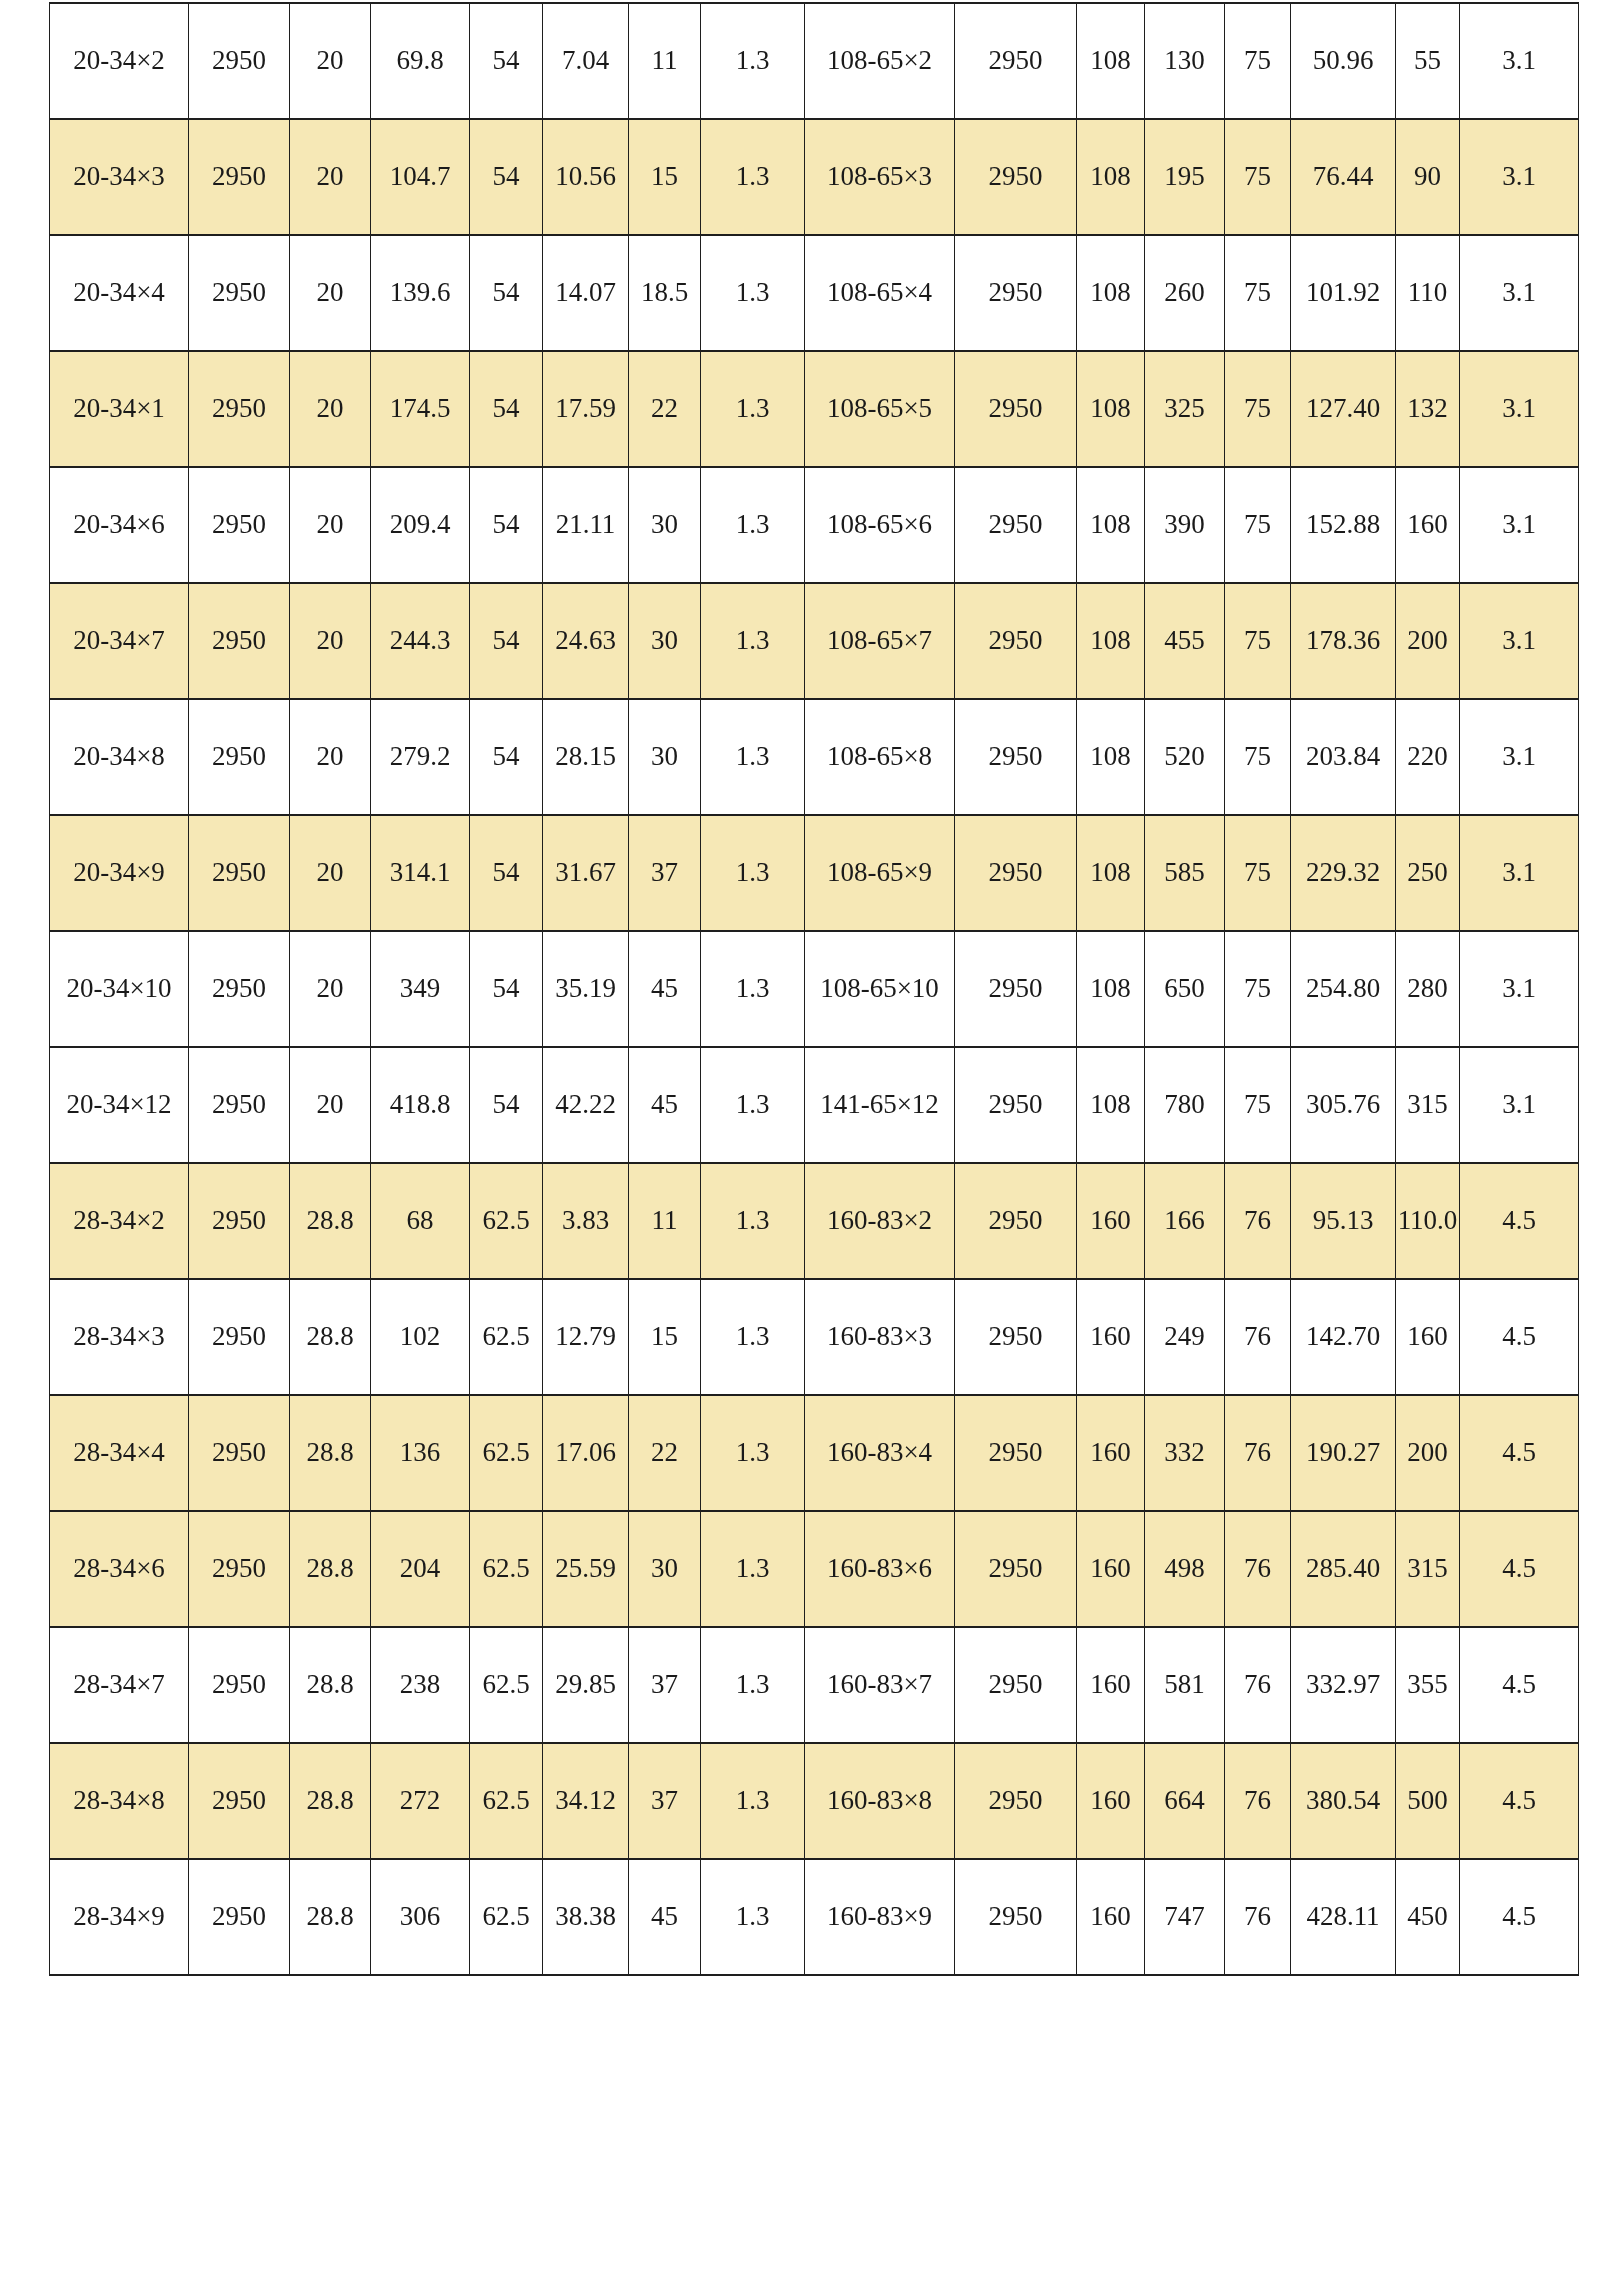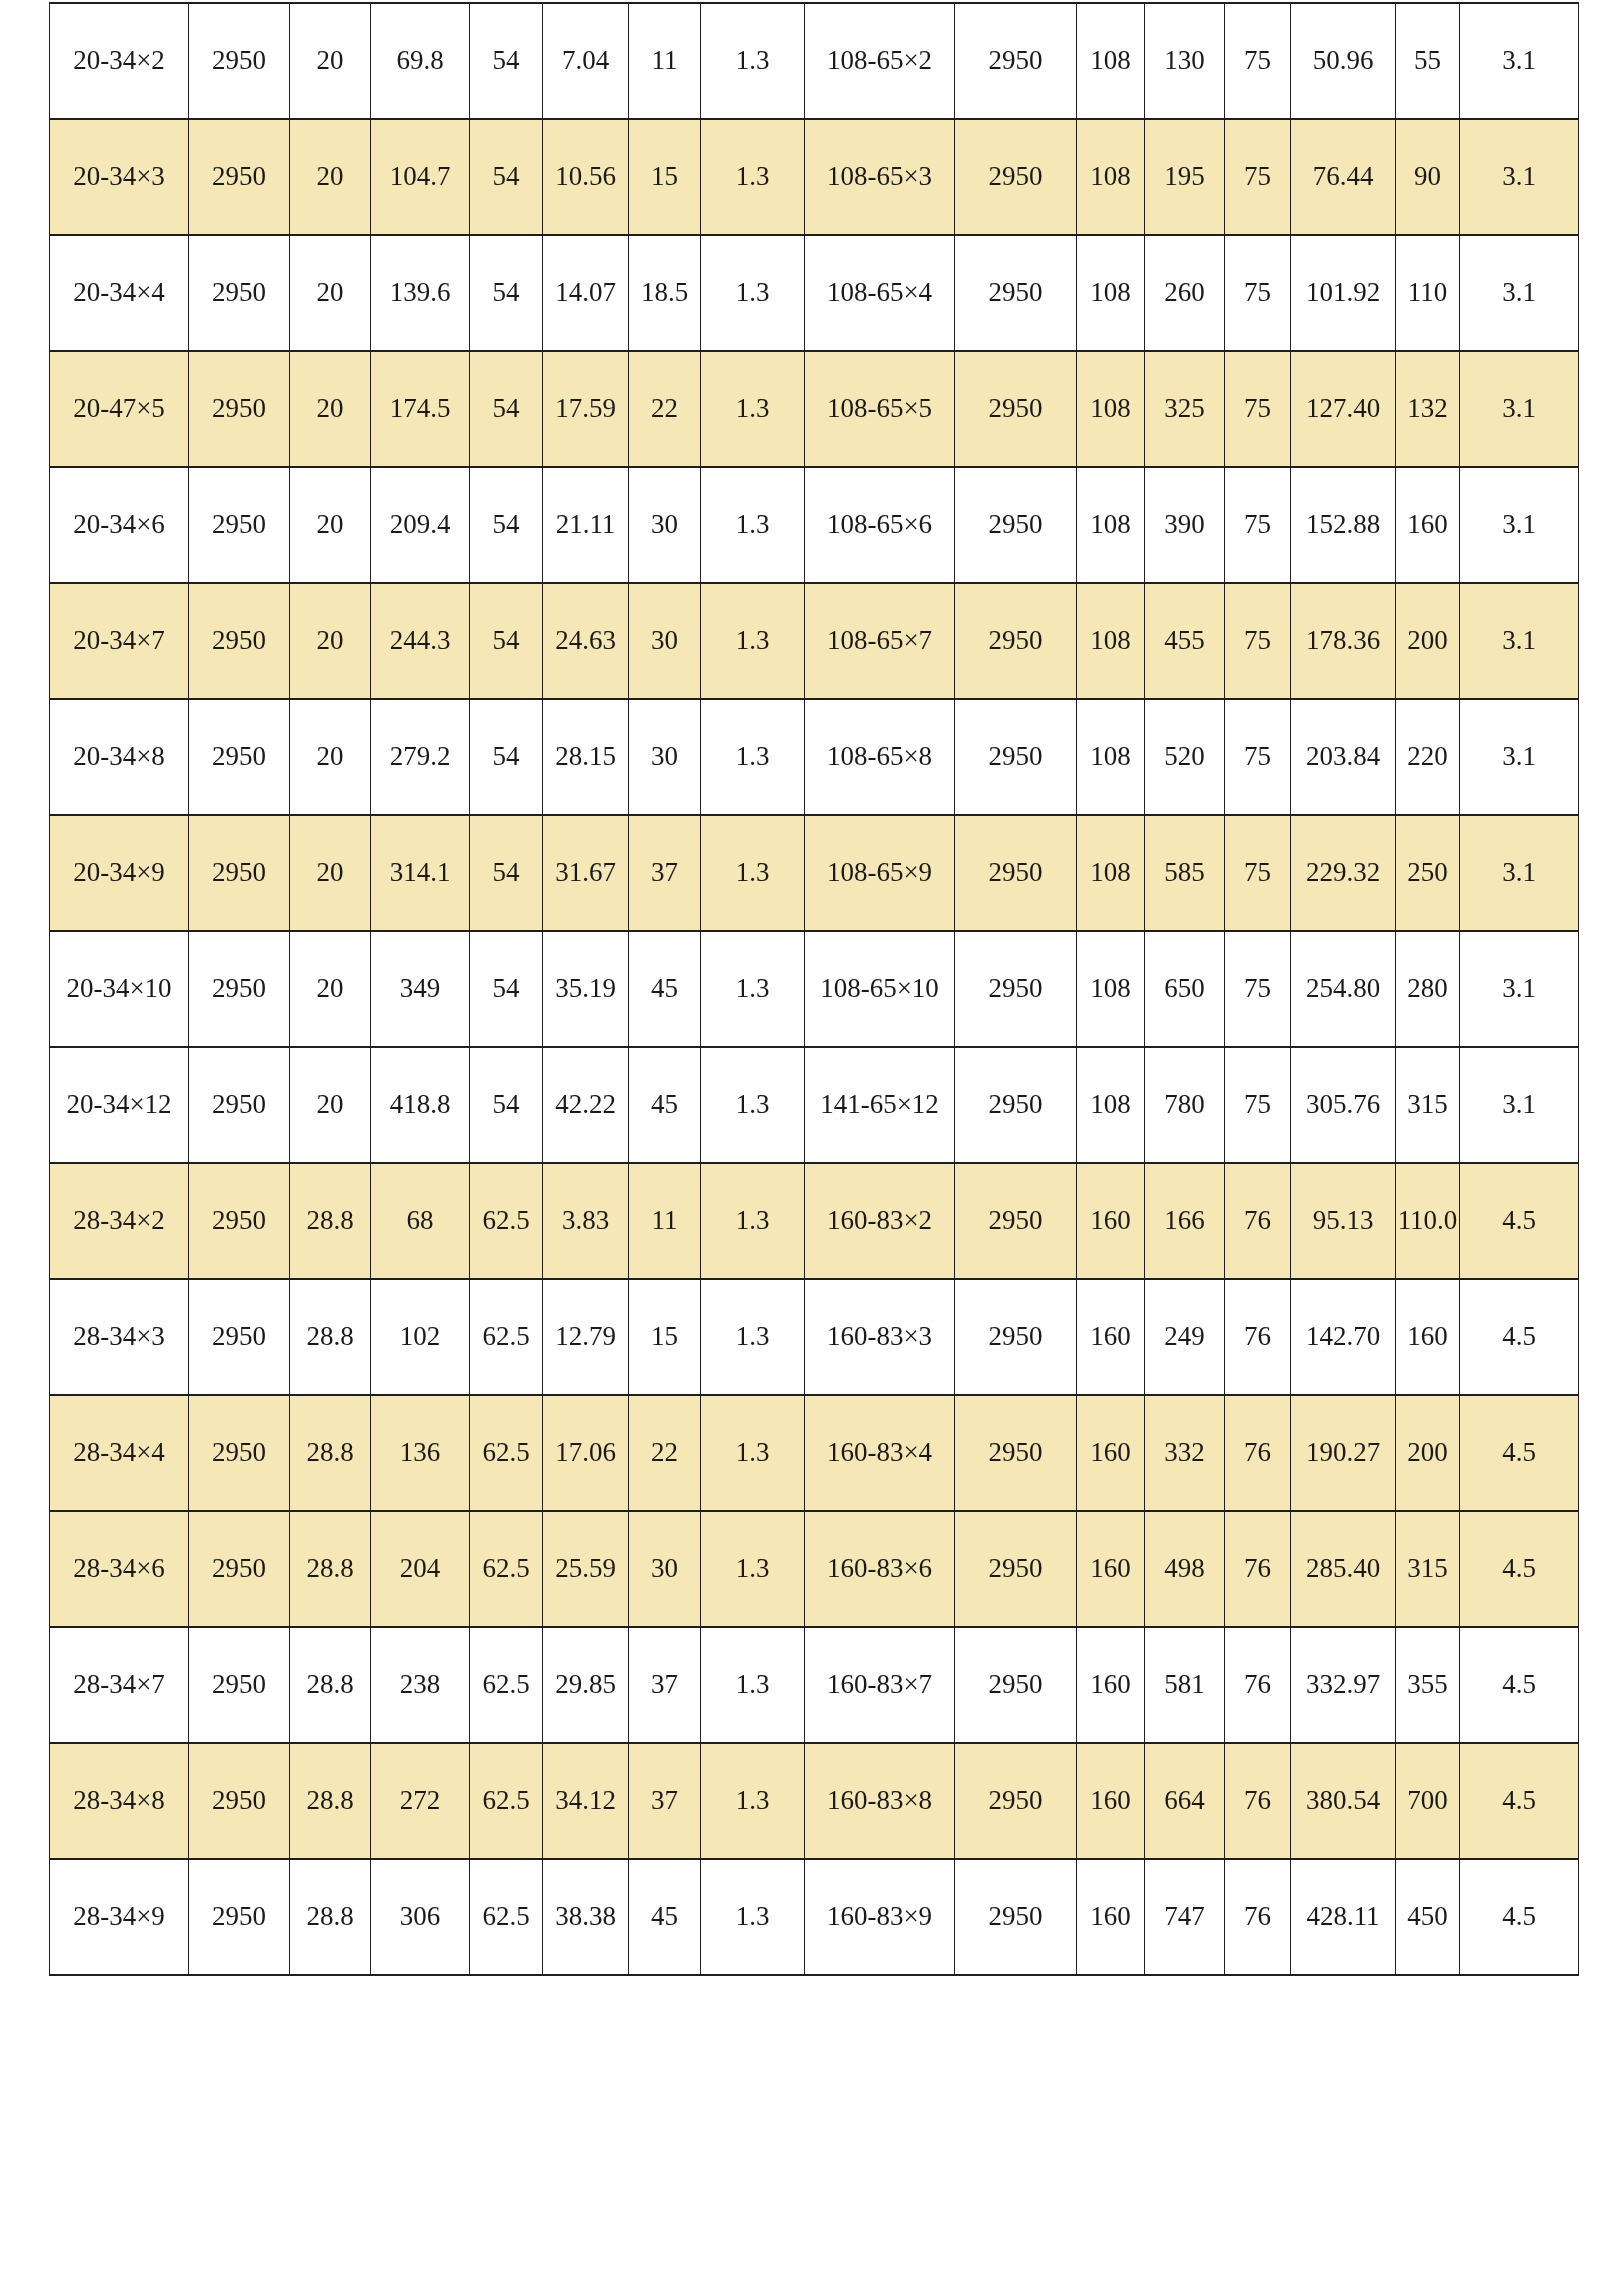--- a/index.html
+++ b/index.html
@@ -131,21 +131,21 @@
           <td>108-65×4</td>
           <td>2950</td>
           <td>108</td>
           <td>260</td>
           <td>75</td>
           <td>101.92</td>
           <td>110</td>
           <td>3.1</td>
         </tr>
         <tr class="alt">
-          <td>20-47×5</td>
+          <td>20-34×1</td>
           <td>2950</td>
           <td>20</td>
           <td>174.5</td>
           <td>54</td>
           <td>17.59</td>
           <td>22</td>
           <td>1.3</td>
           <td>108-65×5</td>
           <td>2950</td>
           <td>108</td>
@@ -361,21 +361,21 @@
           <td>62.5</td>
           <td>34.12</td>
           <td>37</td>
           <td>1.3</td>
           <td>160-83×8</td>
           <td>2950</td>
           <td>160</td>
           <td>664</td>
           <td>76</td>
           <td>380.54</td>
-          <td>700</td>
+          <td>500</td>
           <td>4.5</td>
         </tr>
         <tr class="plain">
           <td>28-34×9</td>
           <td>2950</td>
           <td>28.8</td>
           <td>306</td>
           <td>62.5</td>
           <td>38.38</td>
           <td>45</td>

